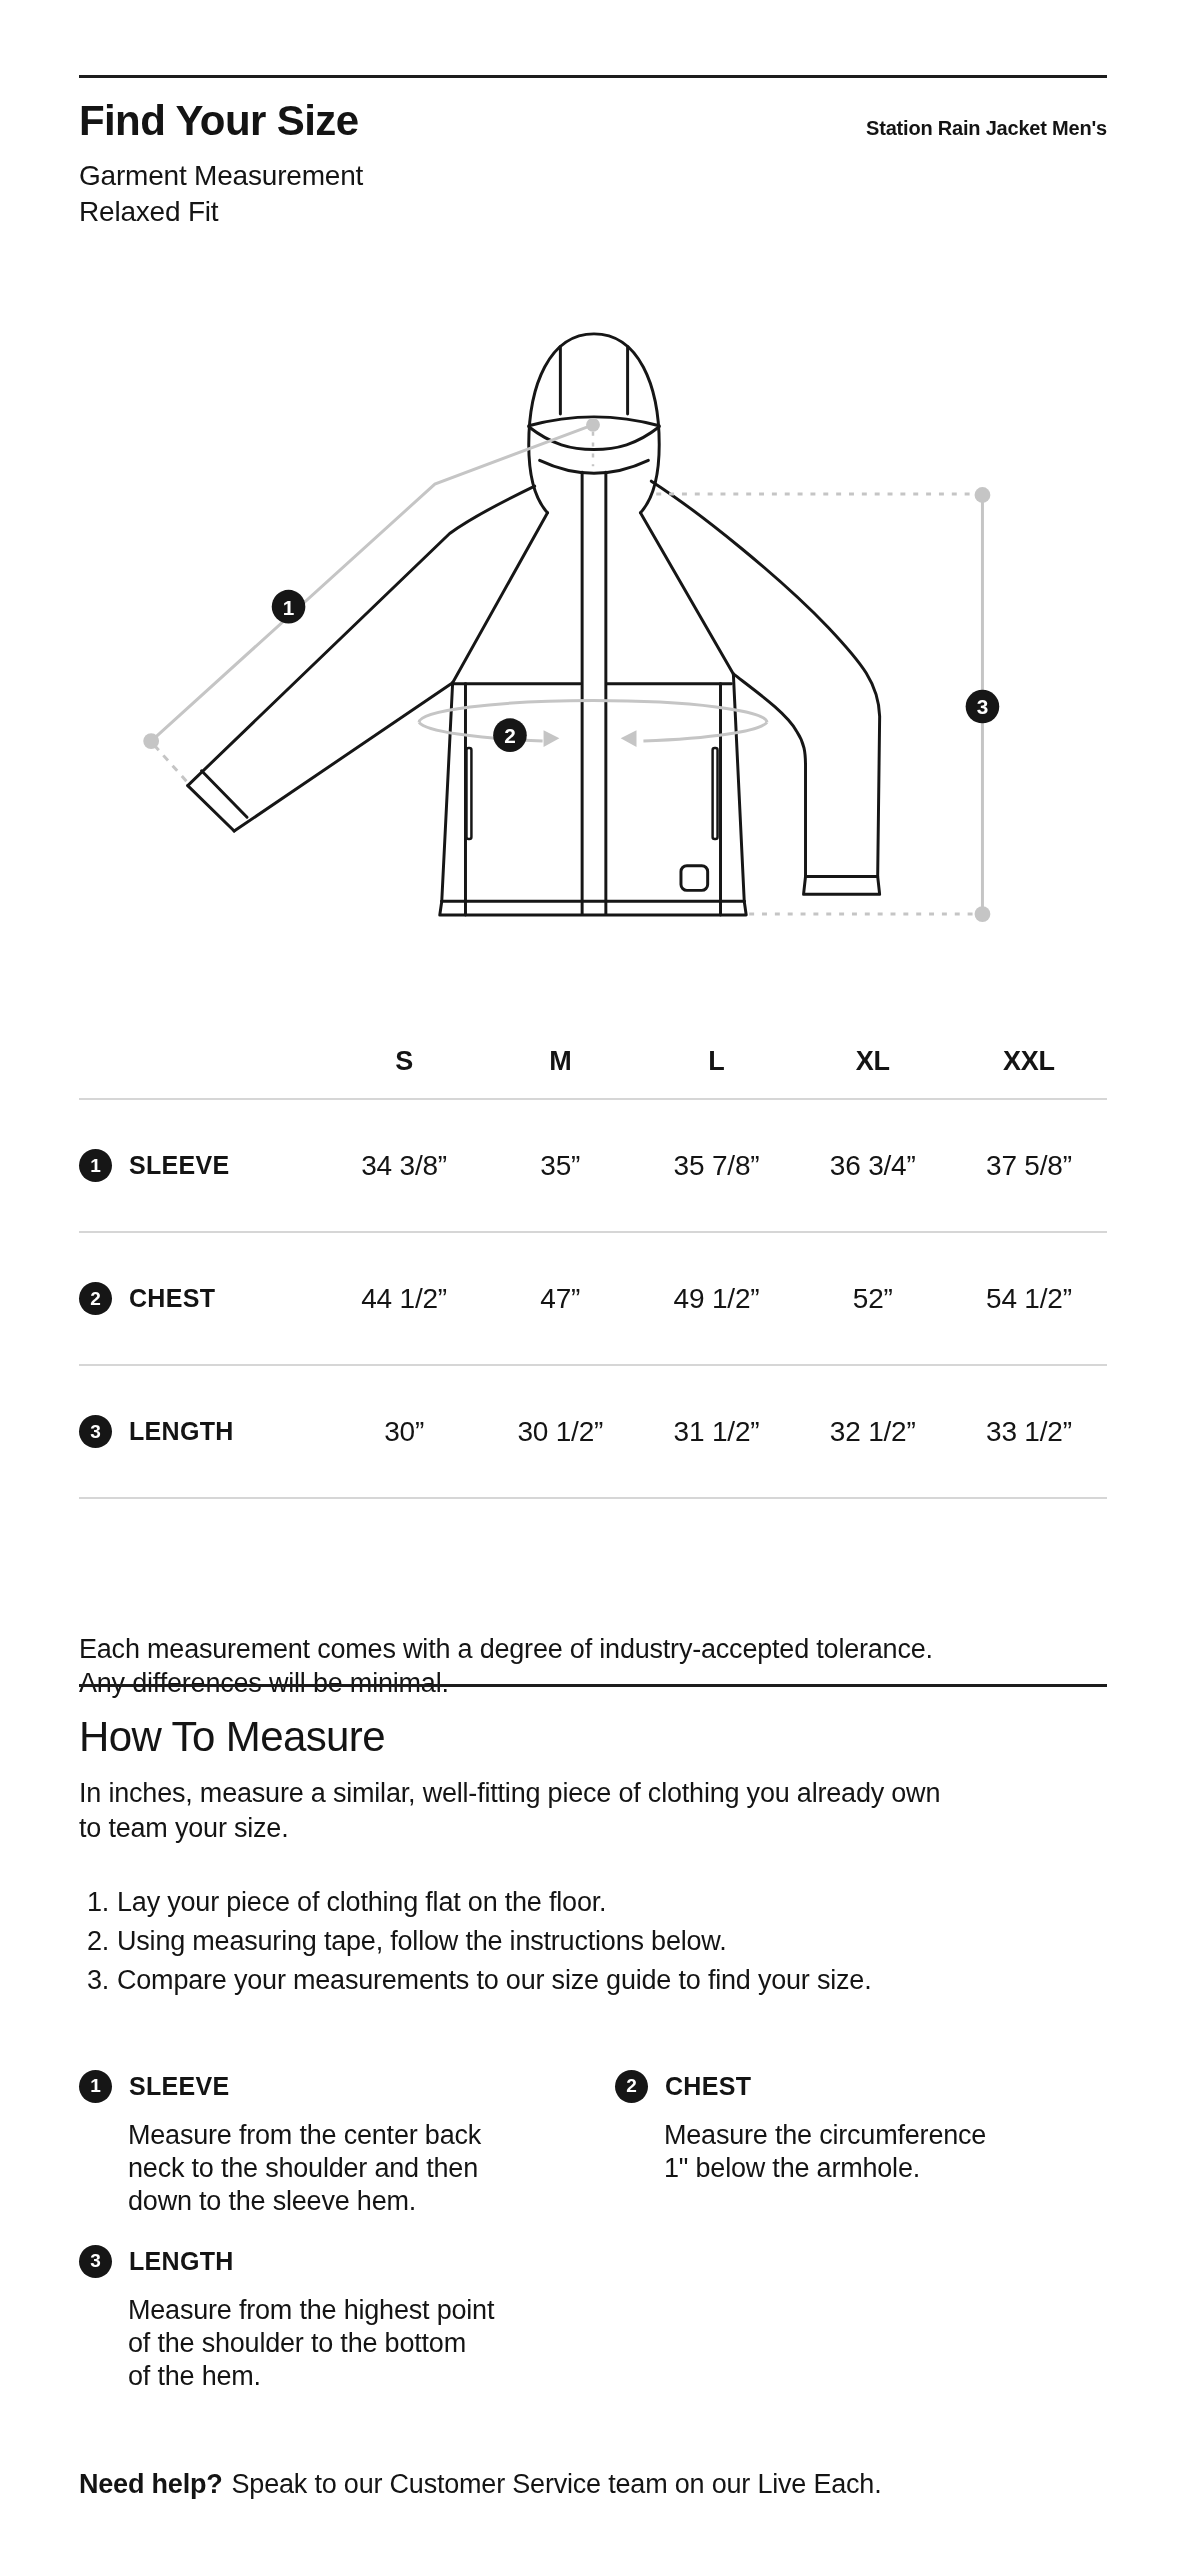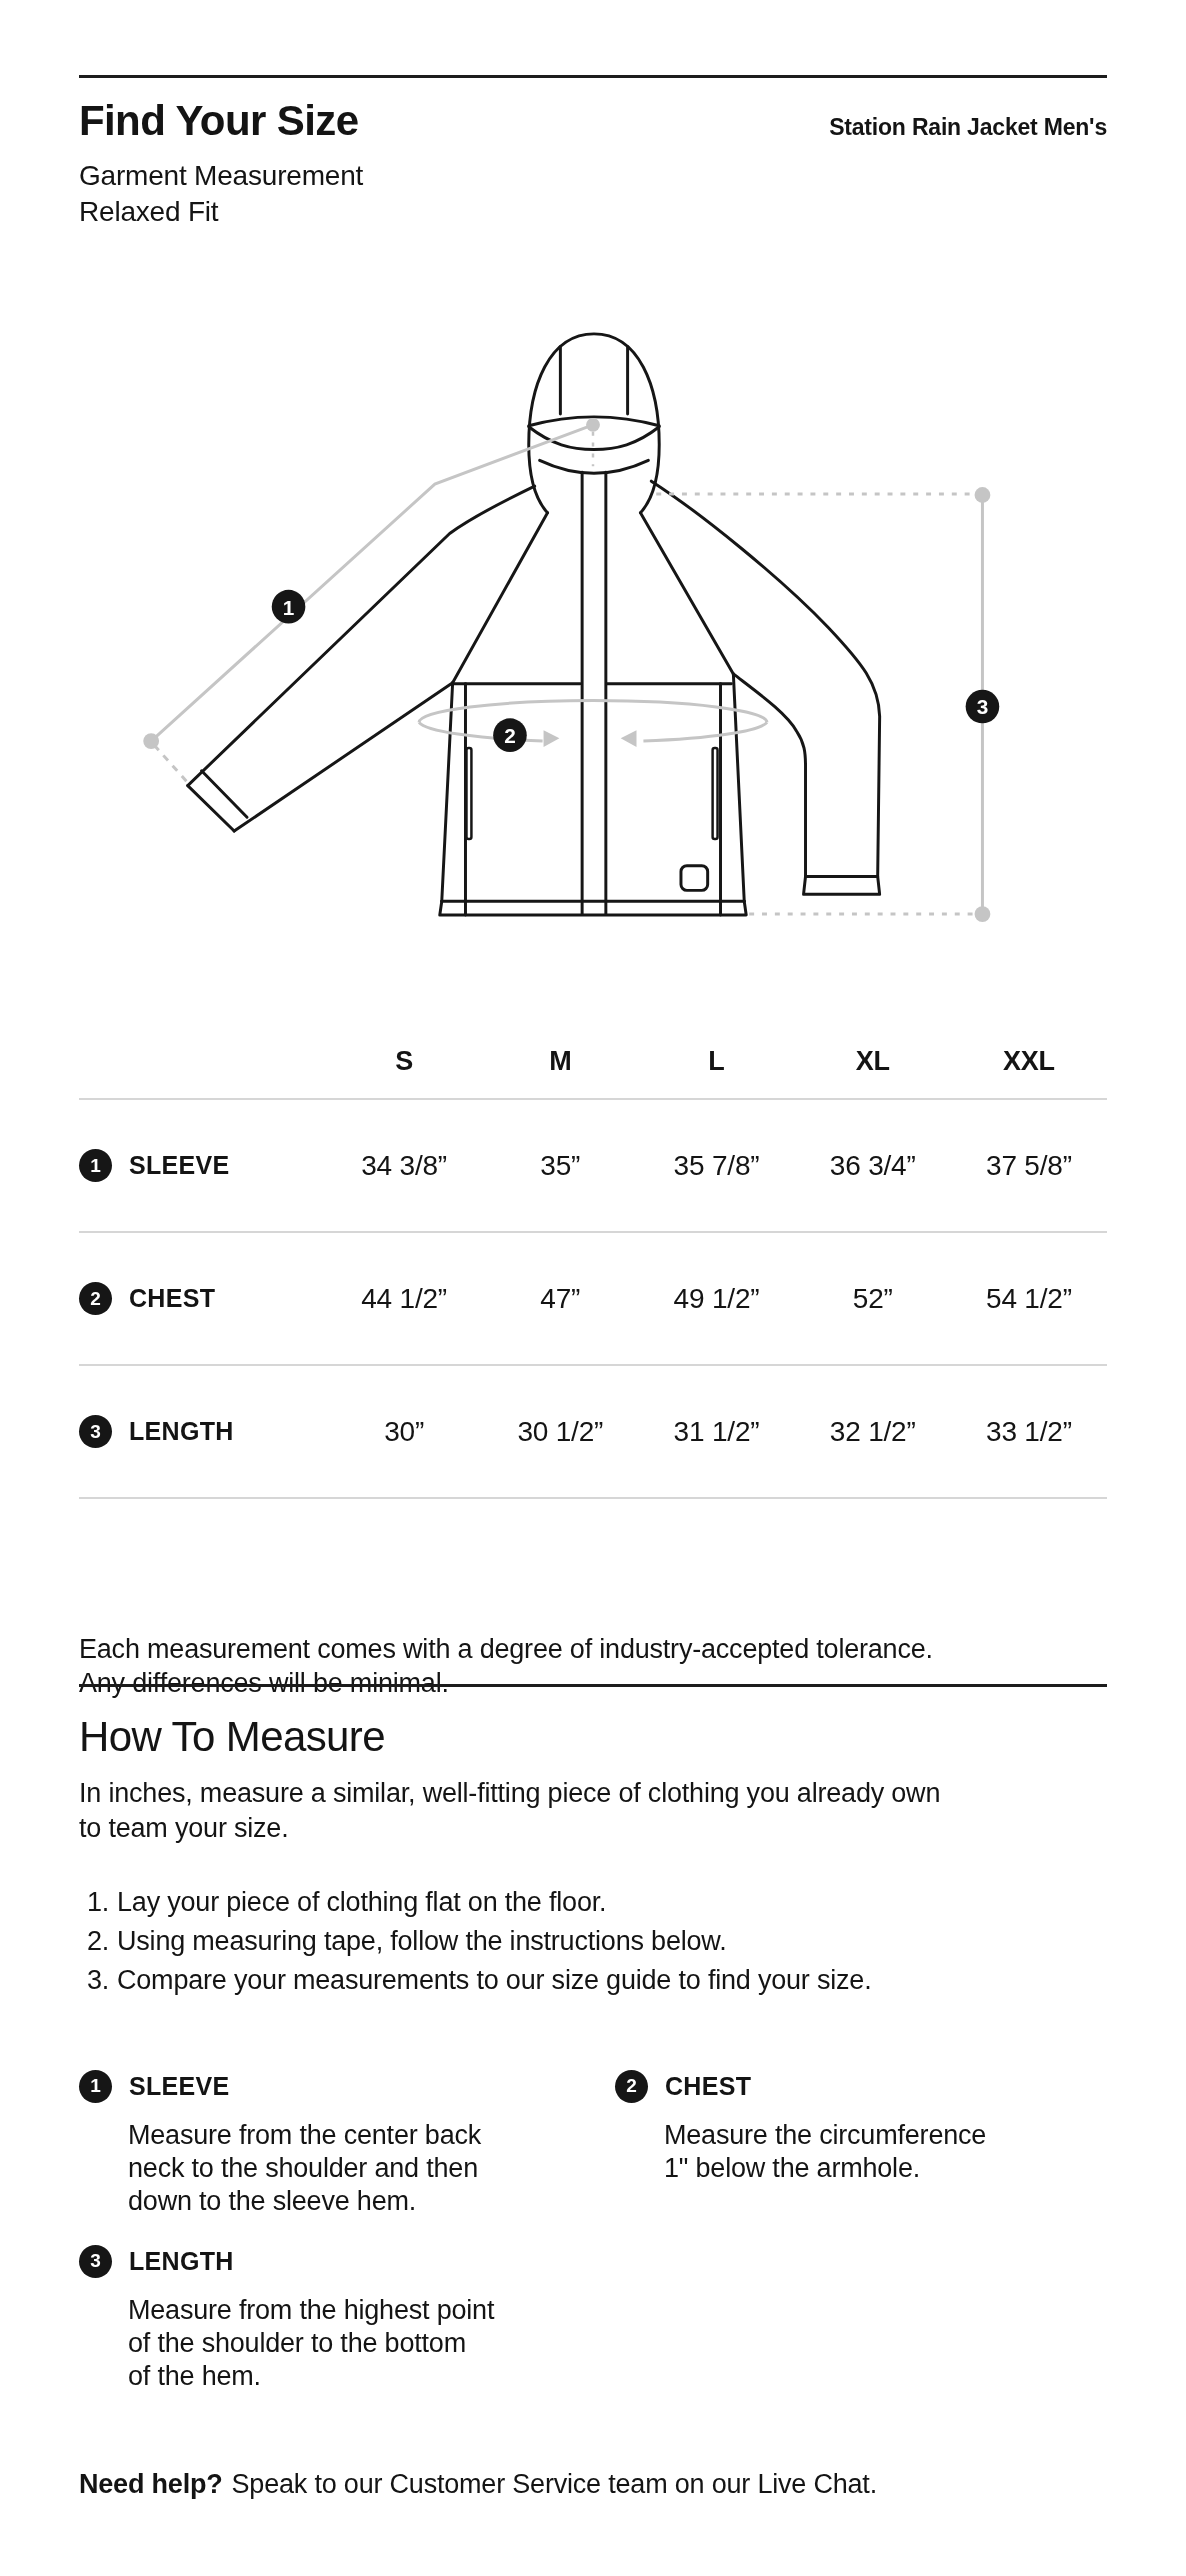--- a/index.html
+++ b/index.html
@@ -9,21 +9,21 @@
   .content { position:absolute; left:79px; width:1028px; }
 
   .rule-dark { position:absolute; left:79px; width:1028px; height:3px; background:#1c1c1c; }
   #rule-top { top:75px; }
   #rule-mid { top:1684px; }
 
   .hdr-row { display:flex; justify-content:space-between; align-items:baseline; }
   #hdr1 { top:100px; }
   #hdr2 { top:158px;flex-direction:column; }
   .h1 { font-size:42px; font-weight:bold; letter-spacing:-0.6px; line-height:42px; }
-  .h1-right { font-size:23px; font-weight:bold; letter-spacing:-0.2px;margin-top:8px; }
+  .h1-right { font-size:20px; font-weight:bold; letter-spacing:-0.2px;margin-top:8px; }
   .sub { font-size:28px; letter-spacing:-0.2px; line-height:36px; }
 
   #diagram { position:absolute; left:79px; top:314px; }
 
   
   #size-table { top:1024px; }
   .t-head { display:flex; height:76px; align-items:center; border-bottom:2px solid #d6d6d6; }
   .t-row  { display:flex; height:133px; align-items:center; border-bottom:2px solid #d6d6d6; }
   .t-label-cell { flex:0 0 247px; display:flex; align-items:center; }
   .t-col { flex:1; text-align:center; font-size:28px; letter-spacing:-0.2px; }
@@ -242,17 +242,17 @@
       <div class="detail-title">LENGTH</div>
     </div>
     <div class="detail-body">
       <div>Measure from the highest point</div>
       <div>of the shoulder to the bottom</div>
       <div>of the hem.</div>
     </div>
   </div>
 
   <div id="footer" class="content">
-    <span class="b">Need help?</span><span class="t">Speak to our Customer Service team on our Live Chat.</span>
+    <span class="b">Need help?</span><span class="t">Speak to our Customer Service team on our Live Each.</span>
   </div>
 
 </div>
 
 
 </body></html>

